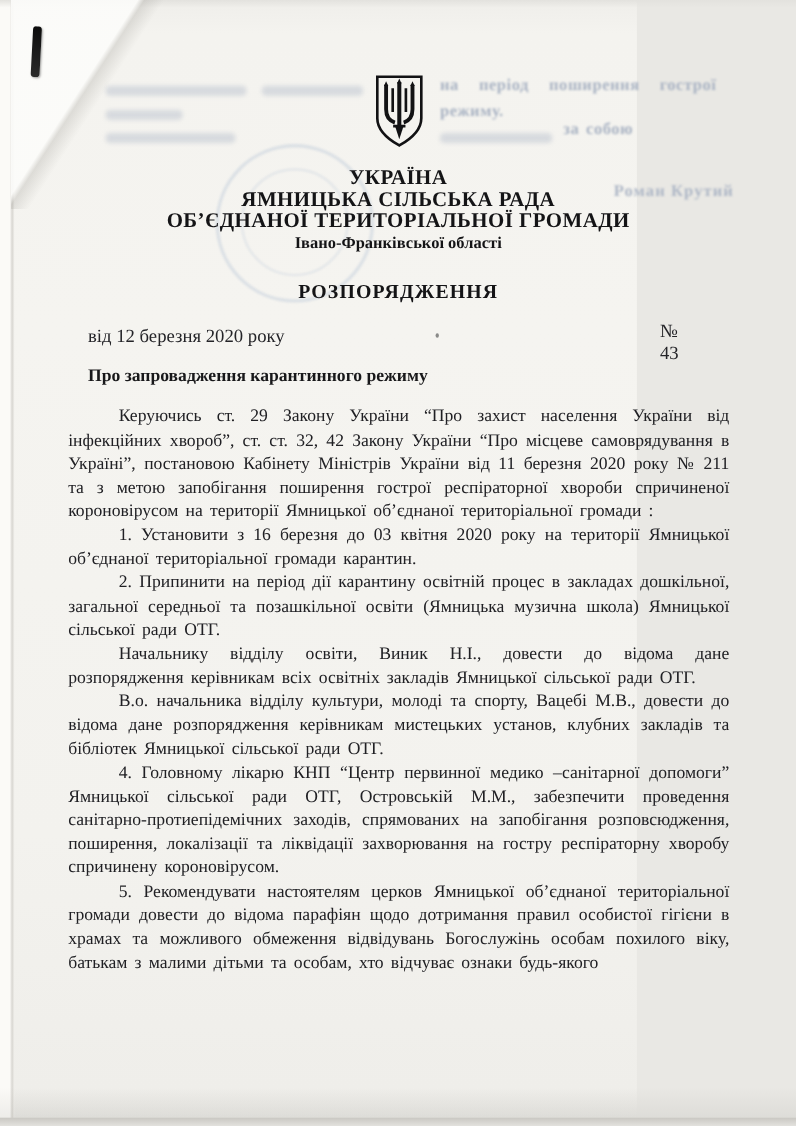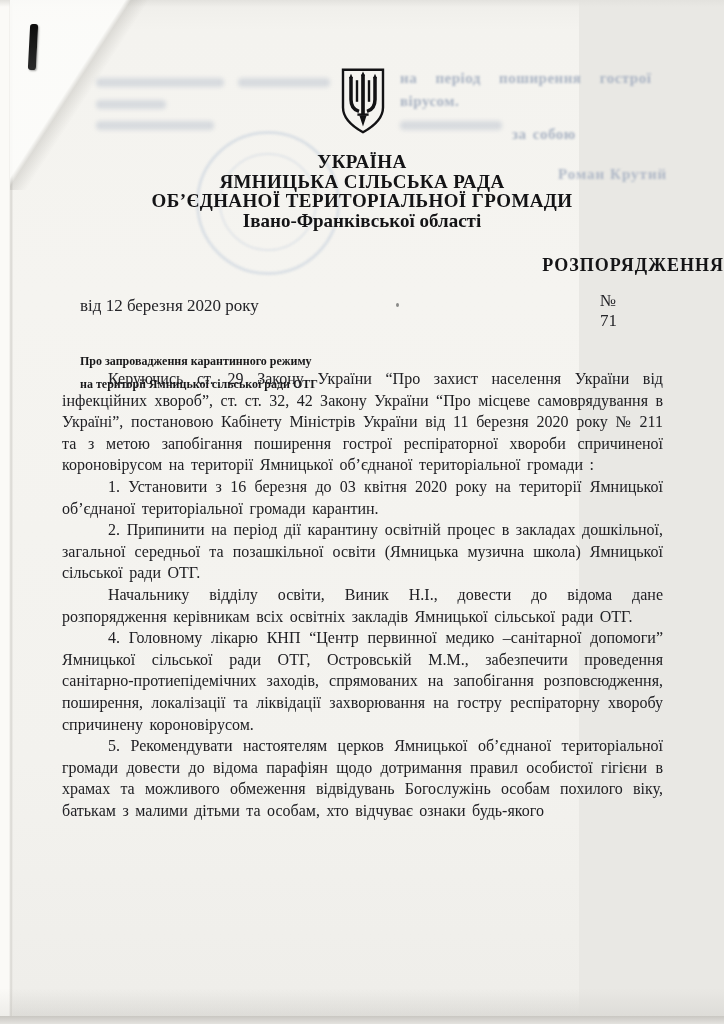--- a/index.html
+++ b/index.html
@@ -37,28 +37,28 @@
   .bl-name{position:absolute;font-size:15px;font-weight:bold;color:#aeb7c6;
     filter:blur(0.8px);letter-spacing:1px;white-space:nowrap;}
   .stamp-ring{position:absolute;border-radius:50%;}
   .stamp-outer{left:196px;top:131px;width:138px;height:138px;border:3px solid rgba(122,148,190,.20);filter:blur(1.2px);}
   .stamp-inner{left:219px;top:153px;width:94px;height:94px;border:2px solid rgba(122,148,190,.14);filter:blur(1.2px);}
   
   .emblem{position:absolute;left:339px;top:67px;width:48px;height:68px;z-index:2;}
   
   .hdr{position:absolute;left:0;top:152px;width:724px;text-align:center;z-index:2;}
   .hdr .h-big{font-size:19px;font-weight:bold;line-height:19.5px;letter-spacing:.4px;color:#141416;}
-  .hdr .h-small{font-size:19px;font-weight:bold;line-height:20px;color:#141416;}
-  .doctype{position:absolute;left:0;top:255px;width:724px;text-align:right;
+  .hdr .h-small{font-size:15px;font-weight:bold;line-height:20px;color:#141416;}
+  .doctype{position:absolute;left:0;top:255px;width:724px;text-align:center;
     font-size:18px;font-weight:bold;letter-spacing:1px;color:#141416;z-index:2;}
   .date-line{position:absolute;left:80px;top:296px;font-size:17px;color:#242428;}
   .doc-num{position:absolute;left:600px;top:291px;font-size:17px;color:#242428;word-spacing:6px;}
   .speck{position:absolute;left:396px;top:303px;width:3px;height:4px;background:#8a8a88;border-radius:50%;}
-  .subject{position:absolute;left:80px;top:331px;font-size:12px;font-weight:bold;
-    line-height:22.5px;color:#18181a;margin-top:19px;}
+  .subject{position:absolute;left:80px;top:331px;font-size:16px;font-weight:bold;
+    line-height:22.5px;color:#18181a;}
   
   .body{position:absolute;left:62px;top:368px;width:601px;z-index:2;font-family:Liberation Serif, serif;}
   .body p{margin:0;font-size:16px;line-height:21.6px;text-align:justify;
     text-indent:46px;word-spacing:2.5px;color:#202024;}
 </style>
 </head>
 <body>
 
 <div class="scan">
 
@@ -67,24 +67,24 @@
   <div class="corner-fold"></div>
   <div class="staple"></div>
 
   <div class="bleed-layer">
     <div class="stamp-ring stamp-outer"></div>
     <div class="stamp-ring stamp-inner"></div>
     <div class="bl-bar" style="left:96px;top:78px;width:128px"></div>
     <div class="bl-bar" style="left:238px;top:78px;width:92px"></div>
     <span class="bl-text" style="left:400px;top:70px">на період поширення гострої</span>
     <div class="bl-bar" style="left:96px;top:100px;width:70px"></div>
-    <span class="bl-text" style="left:400px;top:93px;word-spacing:2px">вірусом.</span>
+    <span class="bl-text" style="left:400px;top:93px;word-spacing:2px">режиму.</span>
     <div class="bl-bar" style="left:96px;top:121px;width:118px"></div>
     <div class="bl-bar" style="left:400px;top:121px;width:102px"></div>
-    <span class="bl-text" style="left:512px;top:126px;word-spacing:2px">за собою</span>
+    <span class="bl-text" style="left:512px;top:110px;word-spacing:2px">за собою</span>
     <span class="bl-name" style="left:558px;top:166px">Роман Крутий</span>
   </div>
 
   <svg class="emblem" viewBox="0 0 60 84">
     <path d="M5 3 H55 V50 Q55 67 30 81 Q5 67 5 50 Z" fill="none" stroke="#121214" stroke-width="3"></path>
     <g stroke="#121214" fill="none">
       <path d="M15 12 V40 Q15 52 25 55" stroke-width="4.4"></path>
       <path d="M45 12 V40 Q45 52 35 55" stroke-width="4.4"></path>
       <path d="M30 9 V60" stroke-width="4.6"></path>
       <path d="M22.5 16 V43" stroke-width="3"></path>
@@ -98,32 +98,32 @@
   <div class="hdr">
     <div class="h-big">УКРАЇНА</div>
     <div class="h-big">ЯМНИЦЬКА СІЛЬСЬКА РАДА</div>
     <div class="h-big">ОБ’ЄДНАНОЇ ТЕРИТОРІАЛЬНОЇ ГРОМАДИ</div>
     <div class="h-small">Івано-Франківської області</div>
   </div>
 
   <div class="doctype">РОЗПОРЯДЖЕННЯ</div>
 
   <div class="date-line">від 12 березня  2020 року</div>
-  <div class="doc-num">№  71</div>
+  <div class="doc-num">№  43</div>
   <div class="speck"></div>
 
   <div class="subject">
     <div>Про запровадження карантинного режиму</div>
-    <div>на території Ямницької сільської ради ОТГ</div>
   </div>
 
   <div class="body">
     <p>Керуючись ст. 29 Закону України “Про захист населення України  від інфекційних  хвороб”,  ст.  ст.  32,  42  Закону  України  “Про  місцеве самоврядування в Україні”, постановою Кабінету Міністрів України  від 11 березня 2020 року № 211 та з метою запобігання поширення гострої респіраторної хвороби спричиненої короновірусом на території Ямницької об’єднаної територіальної громади :</p>
     <p>1. Установити з 16 березня  до 03 квітня 2020 року на території Ямницької об’єднаної територіальної громади карантин.</p>
     <p>2. Припинити на період дії карантину освітній процес в закладах дошкільної, загальної середньої та позашкільної освіти (Ямницька музична школа) Ямницької сільської ради ОТГ.</p>
     <p>Начальнику відділу освіти, Виник Н.І., довести до відома дане розпорядження керівникам всіх освітніх закладів Ямницької сільської ради ОТГ.</p>
+    <p>В.о. начальника відділу культури, молоді та спорту, Вацебі М.В., довести до відома дане розпорядження керівникам мистецьких установ, клубних закладів та бібліотек  Ямницької сільської ради ОТГ.</p>
     <p>4. Головному лікарю КНП “Центр первинної медико –санітарної допомоги” Ямницької сільської ради ОТГ, Островській М.М., забезпечити проведення санітарно-протиепідемічних заходів, спрямованих на запобігання розповсюдження, поширення, локалізації та ліквідації захворювання на гостру респіраторну хворобу спричинену короновірусом.</p>
     <p>5. Рекомендувати настоятелям церков Ямницької об’єднаної територіальної громади довести до відома парафіян щодо дотримання правил особистої гігієни в храмах та можливого обмеження відвідувань Богослужінь особам похилого віку, батькам з малими дітьми та особам, хто відчуває ознаки будь-якого</p>
   </div>
 
   <div class="bottom-band"></div>
   <div class="bottom-line"></div>
 </div>
 
 </body></html>

